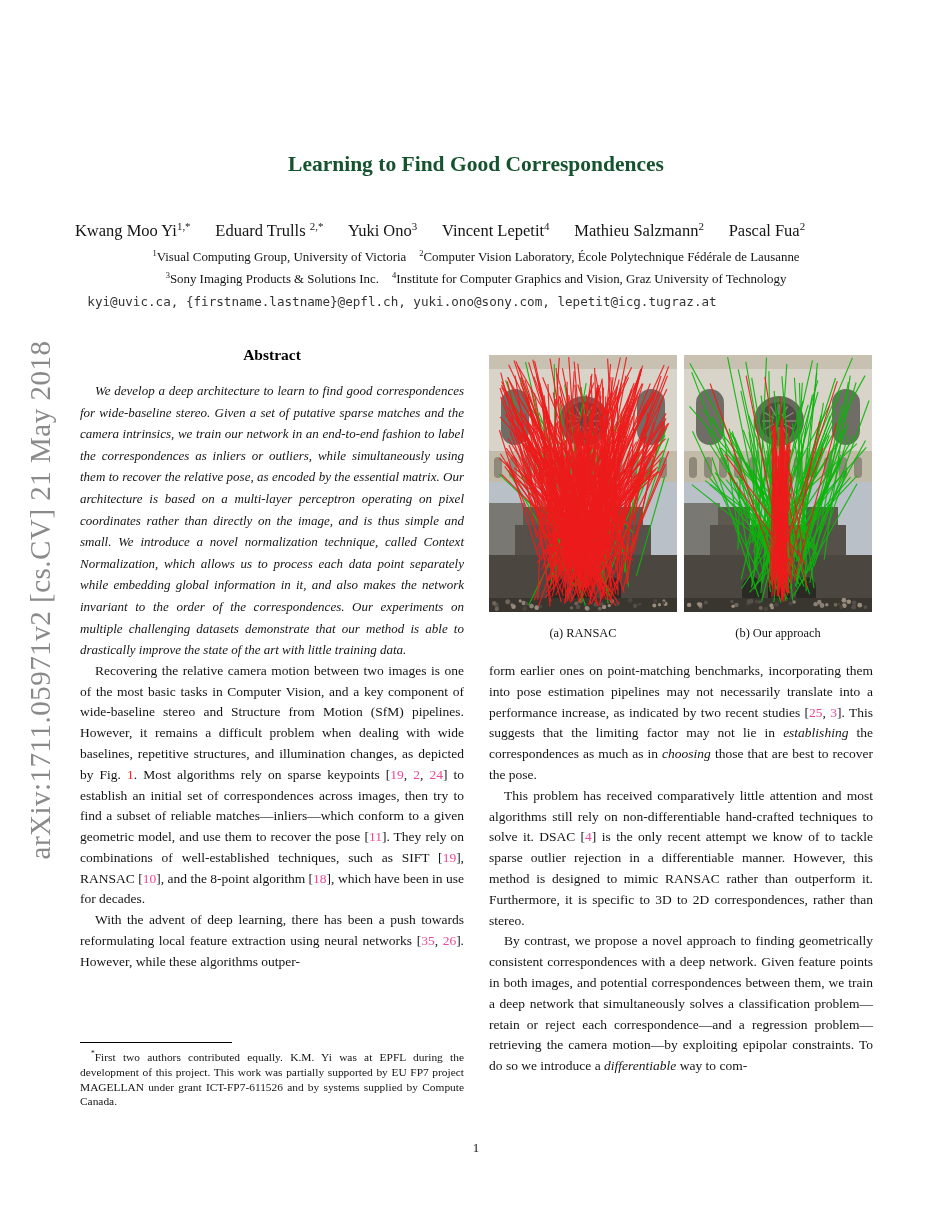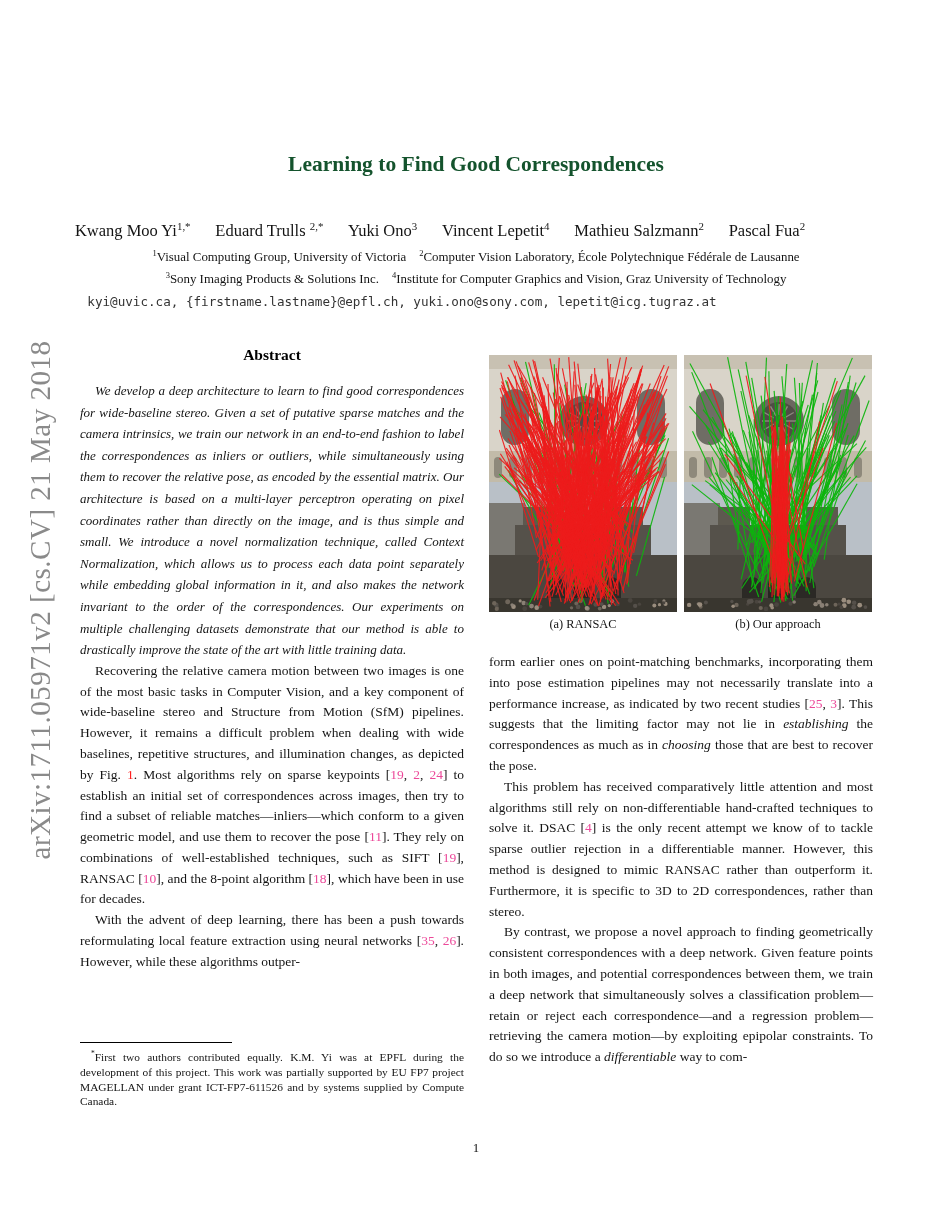--- a/index.html
+++ b/index.html
@@ -43,21 +43,21 @@
   .em{font-style:italic;}
 
   .footnote{position:absolute;left:80px;top:1042px;width:384px;}
   .fn-rule{width:152px;border:0;border-top:1.2px solid #000;margin:0 0 7px 0;}
   .fn-text{font-size:11.4px;line-height:14.8px;text-align:justify;
     text-indent:11px;margin:0;}
 
   .figure-row{display:flex;gap:7px;}
   .fig-panel{width:188px;height:257px;overflow:hidden;}
   .fig-panel svg{display:block;width:188px;height:257px;}
-  .subcap-row{display:flex;gap:7px;margin-top:5px;}
+  .subcap-row{display:flex;gap:7px;margin-top:14px;}
   .subcap{width:188px;text-align:center;font-size:12.4px;}
   .fig-caption{font-size:12.8px;line-height:16.4px;text-align:justify;
     margin:9px 0 0 0;}
   .body-start{margin-top:20px;}
 
   .page-number{position:absolute;left:0;top:1140px;width:952px;
     text-align:center;font-size:13px;}
 </style>
 </head>
 <body>

